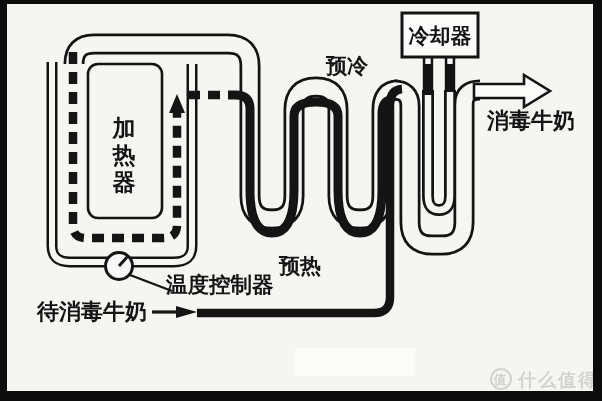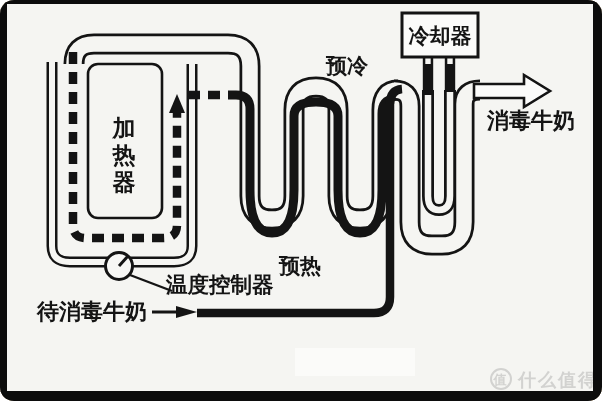--- a/index.html
+++ b/index.html
@@ -2,21 +2,20 @@
 <html><head>
 <meta charset="utf-8">
 <style>
   html,body{margin:0;padding:0;background:#ffffff;}
   .stage{
     position:relative;
     width:602px;height:401px;
     font-family:"Liberation Sans", sans-serif;
     background:#a16207;
     overflow:hidden;
-    border-radius:14px;
   }
   svg{display:block;}
   text{font-family:"Liberation Sans", sans-serif;}
   .lbl{font-weight:bold;fill:#141414;}
   .wm{fill:#d2d2d0;font-weight:bold;letter-spacing:2px;}
 </style>
 </head>
 <body>
 
 <div class="stage">

